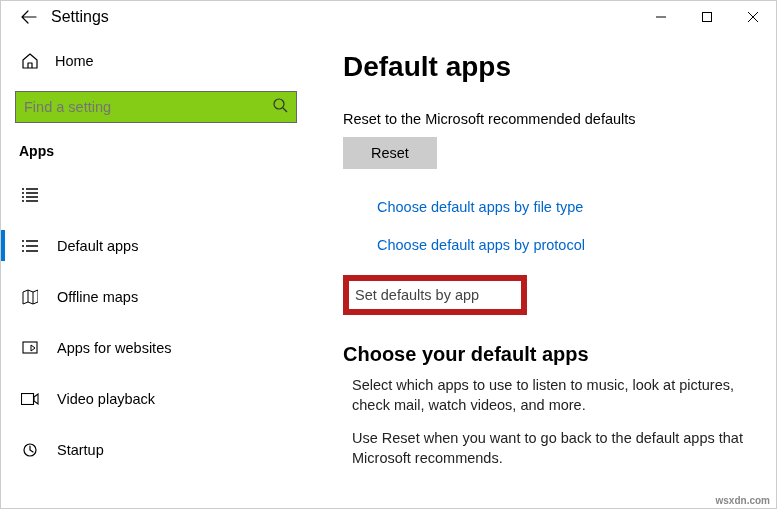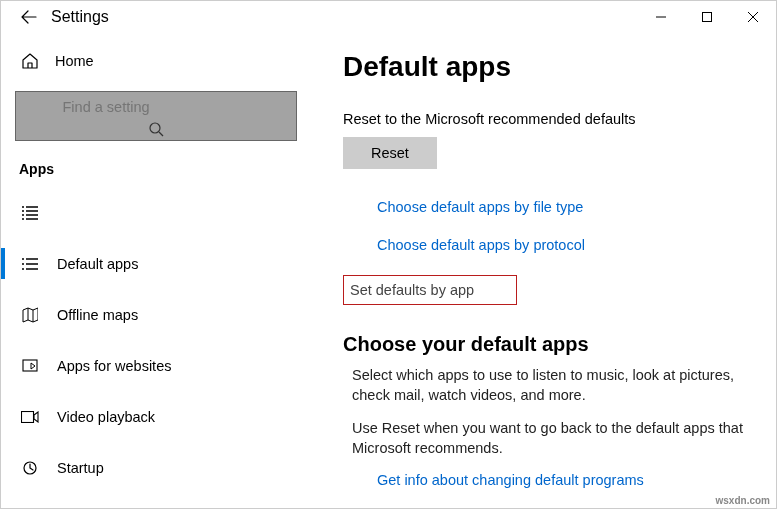--- a/index.html
+++ b/index.html
@@ -48,26 +48,25 @@
   }
   .home-row {
     display:flex; align-items:center;
     height: 40px; gap: 16px;
     padding-left: 6px;
     font-size: 14.5px;
     margin-bottom: 10px;
   }
   .searchbox {
     border: 1px solid #666;
-    height: 50px;
+    height: 32px;
     display:flex; align-items:center;
     padding: 0 8px;
     margin-bottom: 20px;
-    background:#a3a3a3;
-    flex-direction:column;
+    background:#84cc16;
   }
   .searchbox input {
     border:none; outline:none; flex:1;
     font-size: 14.5px; font-family: inherit;
     background:transparent;
   }
   .searchbox .sicon { font-size: 15px; color:#333; }
   .sec-head {
     font-size: 14px; font-weight: 600;
     padding: 0 0 10px 4px;
@@ -108,21 +107,21 @@
   .link {
     color:#0066cc;
     font-size:14.5px;
     display:block;
     margin-bottom: 22px;
     cursor:pointer;
     margin-left:34px;
   }
   .highlight {
     display:inline-block;
-    border:1px solid #b91c1c;
+    border:6px solid #b91c1c;
     padding: 6px 42px 6px 6px;
     font-size:14.5px;
     color:#444;
     margin-bottom: 28px;
   }
   .main h2 {
     font-size: 20px; font-weight:600;
     margin-bottom: 10px;
   }
   .desc { font-size:14.5px; color:#222; margin-bottom:14px; line-height:1.35;margin-left:9px; }
@@ -240,17 +239,16 @@
   <div class="main">
     <h1>Default apps</h1>
     <div class="reset-label">Reset to the Microsoft recommended defaults</div>
     <button class="reset-btn">Reset</button>
     <a class="link">Choose default apps by file type</a>
     <a class="link">Choose default apps by protocol</a>
     <span class="highlight">Set defaults by app</span>
     <h2>Choose your default apps</h2>
     <p class="desc">Select which apps to use to listen to music, look at pictures, check mail, watch videos, and more.</p>
     <p class="desc">Use Reset when you want to go back to the default apps that Microsoft recommends.</p>
-    <a class="link" style="margin-bottom:0">Get info about changing default programs</a>
   </div>
 </div>
 
 <div class="watermark">wsxdn.com</div>
 
 </body></html>

